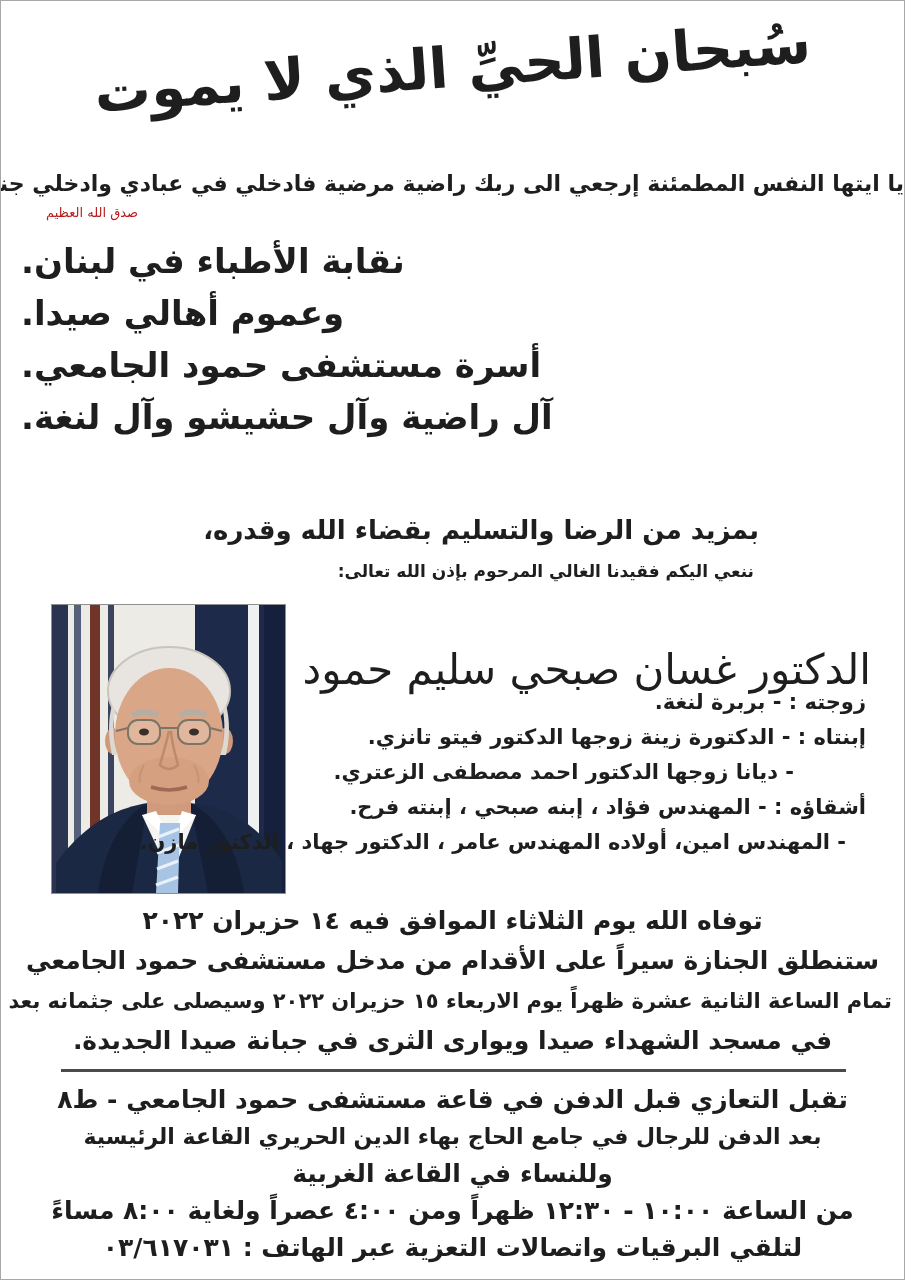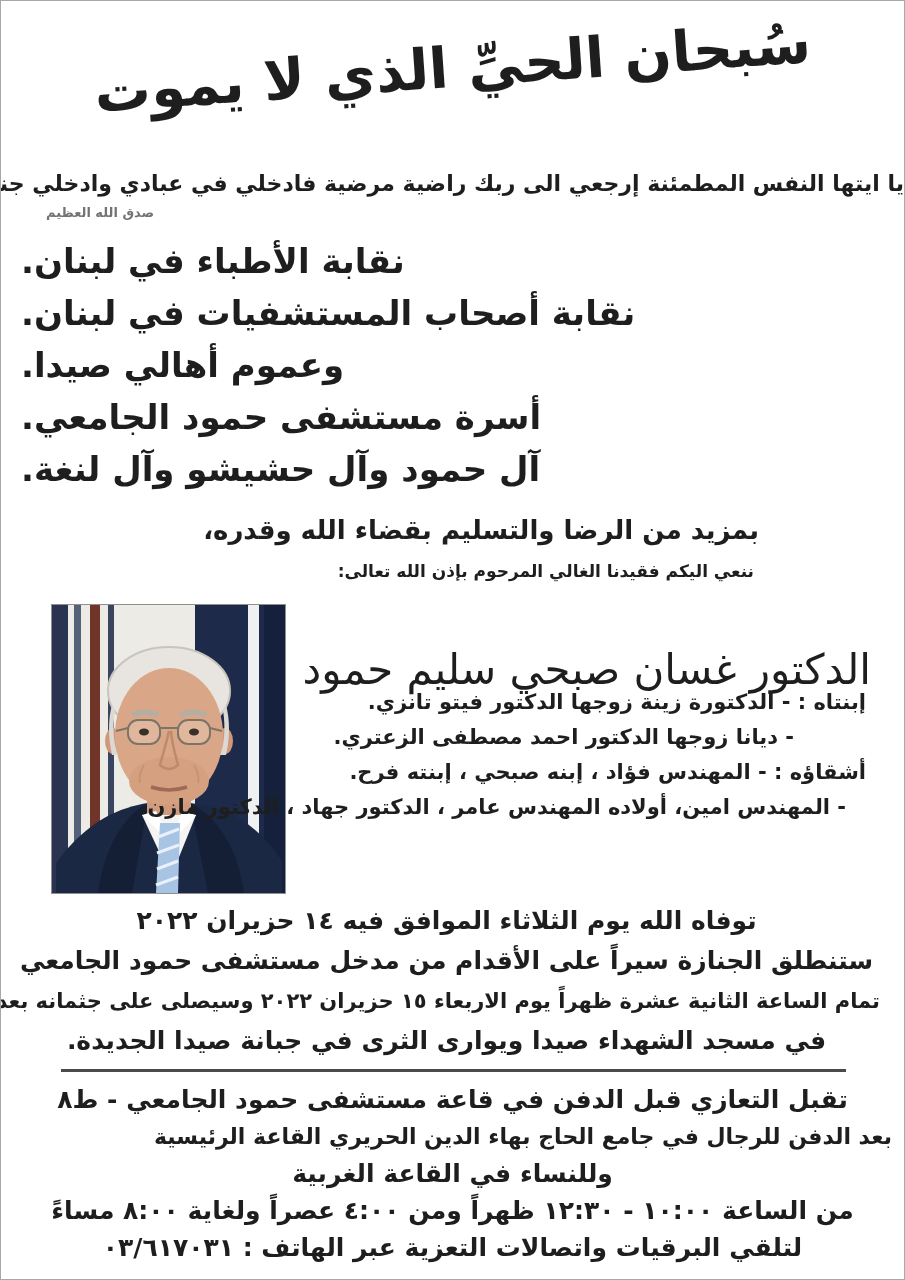--- a/index.html
+++ b/index.html
@@ -31,22 +31,22 @@
   
   .verse{
     top:170px;left:0;right:0;
     text-align:center;
     font-size:22px;
     font-weight:bold;
   }
   .sadaqa{
     top:204px;left:45px;
     font-size:13px;
-    font-weight:bold;
-    color:#737373;
+    font-weight:normal;
+    color:#b91c1c;
     direction:rtl;
   }
 
   
   .mourners{
     top:234px;right:168px;left:20px;
     text-align:left;
     font-size:34px;
     font-weight:bold;
     line-height:52px;
@@ -79,57 +79,56 @@
     text-align:right;
     font-size:21px;
     font-weight:bold;
     line-height:35px;
   }
   .family .indent-1{padding-right:72px;}
   .family .indent-2{padding-right:20px;}
 
   
   .funeral{
-    top:900px;left:12px;right:24px;
+    top:900px;left:12px;right:12px;
     text-align:center;
     font-weight:bold;
   }
   .funeral div{font-size:25px;line-height:40px;}
   .funeral .long{font-size:21px;}
 
   .sep{
     top:1068px;left:60px;width:785px;height:3px;
     background:#4a4a4a;
   }
 
   
   .condol{
     top:1080px;left:12px;right:12px;
     text-align:center;
     font-weight:bold;
   }
   .condol div{font-size:25px;line-height:37px;}
-  .condol .long{font-size:22px;text-align:right;}
+  .condol .long{font-size:22px;}
 </style>
 </head>
 <body>
 
 <div class="page">
 
   <div class="abs callig nowrap">سُبحان الحيِّ الذي لا يموت</div>
 
   <div class="abs verse nowrap">يا ايتها النفس المطمئنة إرجعي الى ربك راضية مرضية فادخلي في عبادي وادخلي جنتي</div>
   <div class="abs sadaqa nowrap">صدق الله العظيم</div>
 
   <div class="abs mourners">
     <div class="nowrap">نقابة الأطباء في لبنان.</div>
-    <div class="nowrap">نقابة أصحاب المستشفيات في لبنان.</div>
     <div class="nowrap">وعموم أهالي صيدا.</div>
     <div class="nowrap">أسرة مستشفى حمود الجامعي.</div>
-    <div class="nowrap">آل حمود وآل حشيشو وآل لنغة.</div>
+    <div class="nowrap">آل راضية وآل حشيشو وآل لنغة.</div>
   </div>
 
   <div class="abs intro1 nowrap">بمزيد من الرضا والتسليم بقضاء الله وقدره،</div>
   <div class="abs intro2 nowrap">ننعي اليكم فقيدنا الغالي المرحوم بإذن الله تعالى:</div>
 
   <div class="abs photo">
     <svg width="233" height="288" viewBox="0 0 233 288">
 
       <rect x="0" y="0" width="233" height="288" fill="#ecebe6"></rect>
       <rect x="0" y="0" width="16" height="288" fill="#2a3350"></rect>
@@ -184,20 +183,21 @@
 
       <path d="M99,182 Q117,188 135,182" stroke="#9c6a55" stroke-width="3.5" fill="none"></path>
       <path d="M92,160 Q86,170 88,178" stroke="#c79473" stroke-width="2" fill="none"></path>
       <path d="M142,160 Q148,170 146,178" stroke="#c79473" stroke-width="2" fill="none"></path>
     </svg>
   </div>
 
   <div class="abs name nowrap">الدكتور غسان صبحي سليم حمود</div>
 
   <div class="abs family">
+    <div class="nowrap">زوجته : - بربرة لنغة.</div>
     <div class="nowrap">إبنتاه : - الدكتورة زينة زوجها الدكتور فيتو تانزي.</div>
     <div class="nowrap indent-1">- ديانا زوجها الدكتور احمد مصطفى الزعتري.</div>
     <div class="nowrap">أشقاؤه : - المهندس فؤاد ، إبنه صبحي ، إبنته فرح.</div>
     <div class="nowrap indent-2">- المهندس امين، أولاده المهندس عامر ، الدكتور جهاد ، الدكتور مازن.</div>
   </div>
 
   <div class="abs funeral">
     <div class="nowrap">توفاه الله يوم الثلاثاء الموافق فيه ١٤ حزيران ٢٠٢٢</div>
     <div class="nowrap">ستنطلق الجنازة سيراً على الأقدام من مدخل مستشفى حمود الجامعي</div>
     <div class="nowrap long">تمام الساعة الثانية عشرة ظهراً يوم الاربعاء ١٥ حزيران ٢٠٢٢ وسيصلى على جثمانه بعد صلاة الظهر</div>

